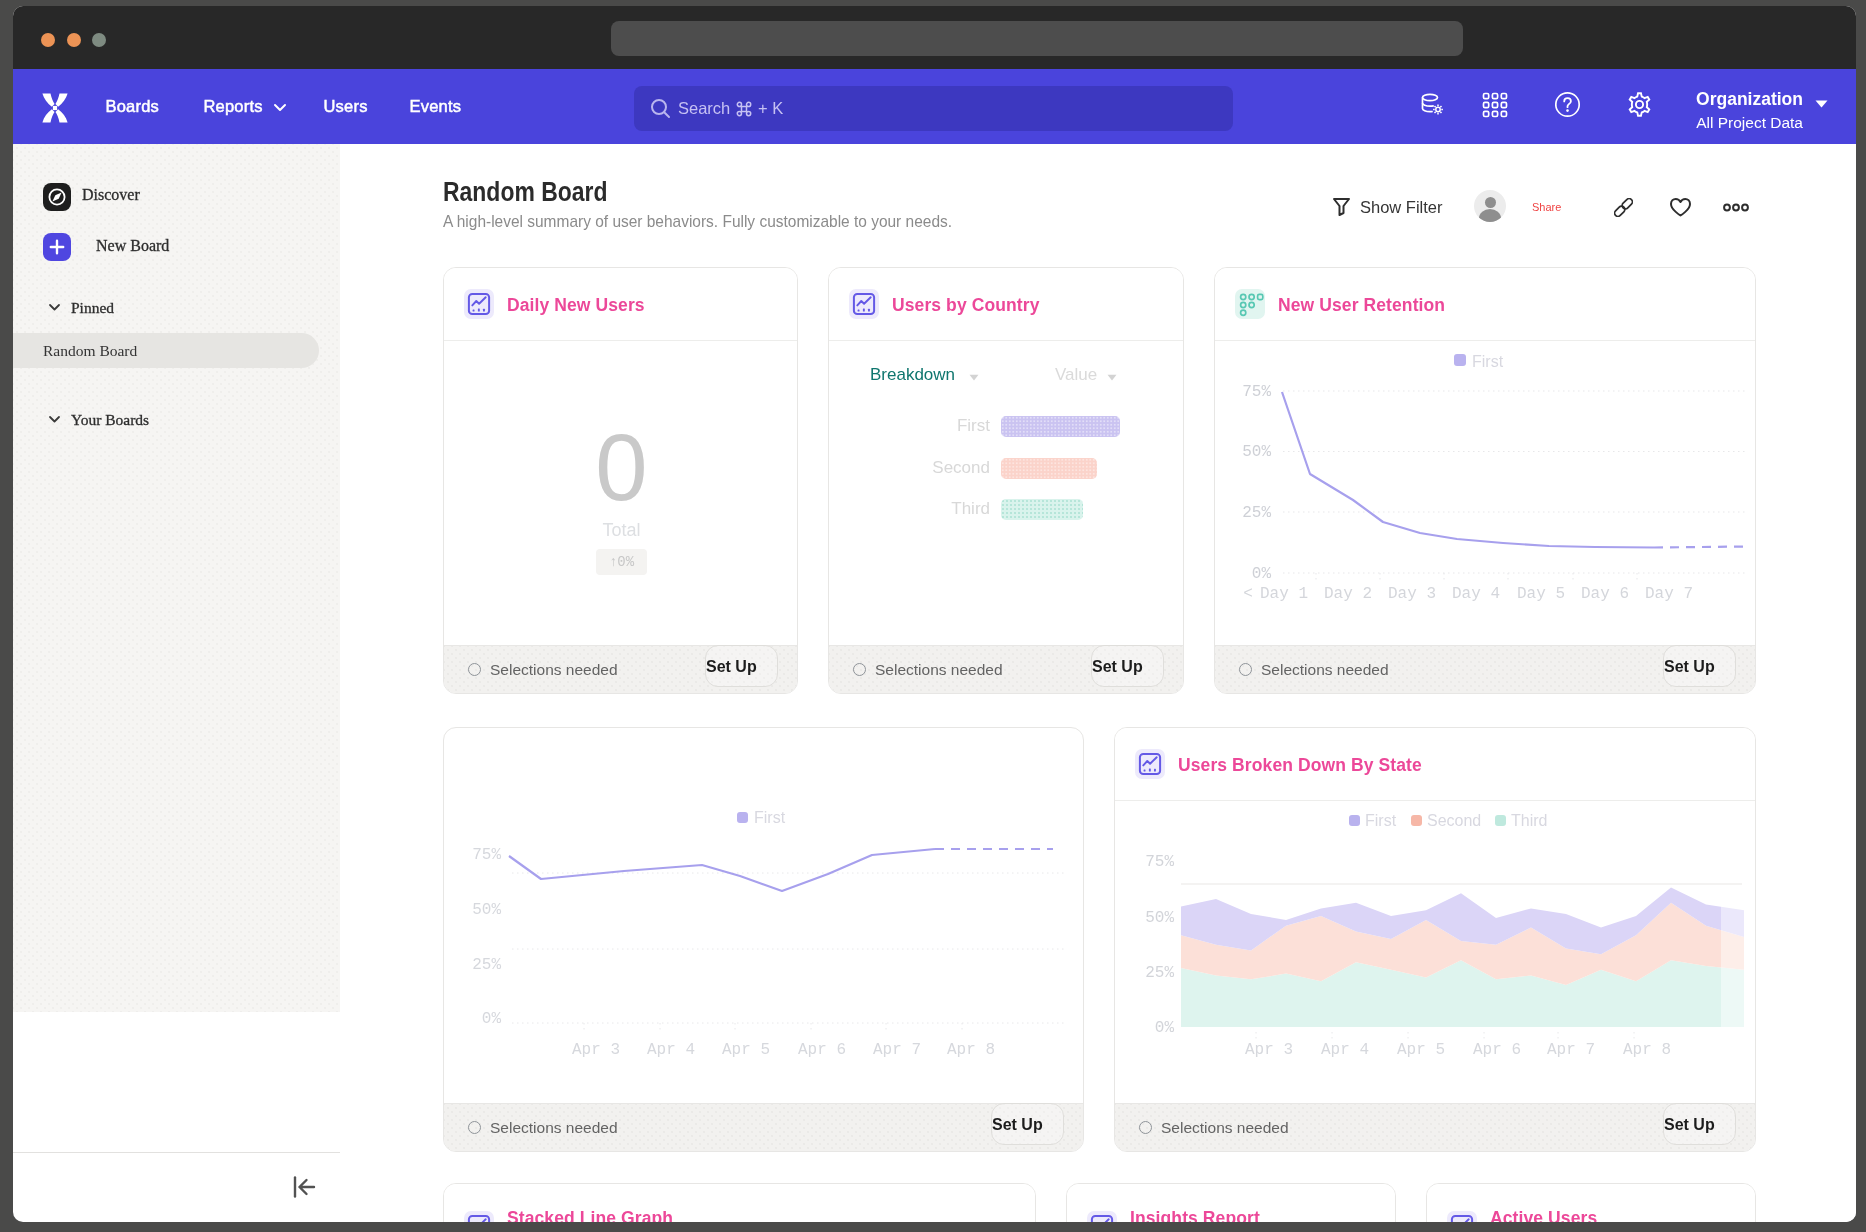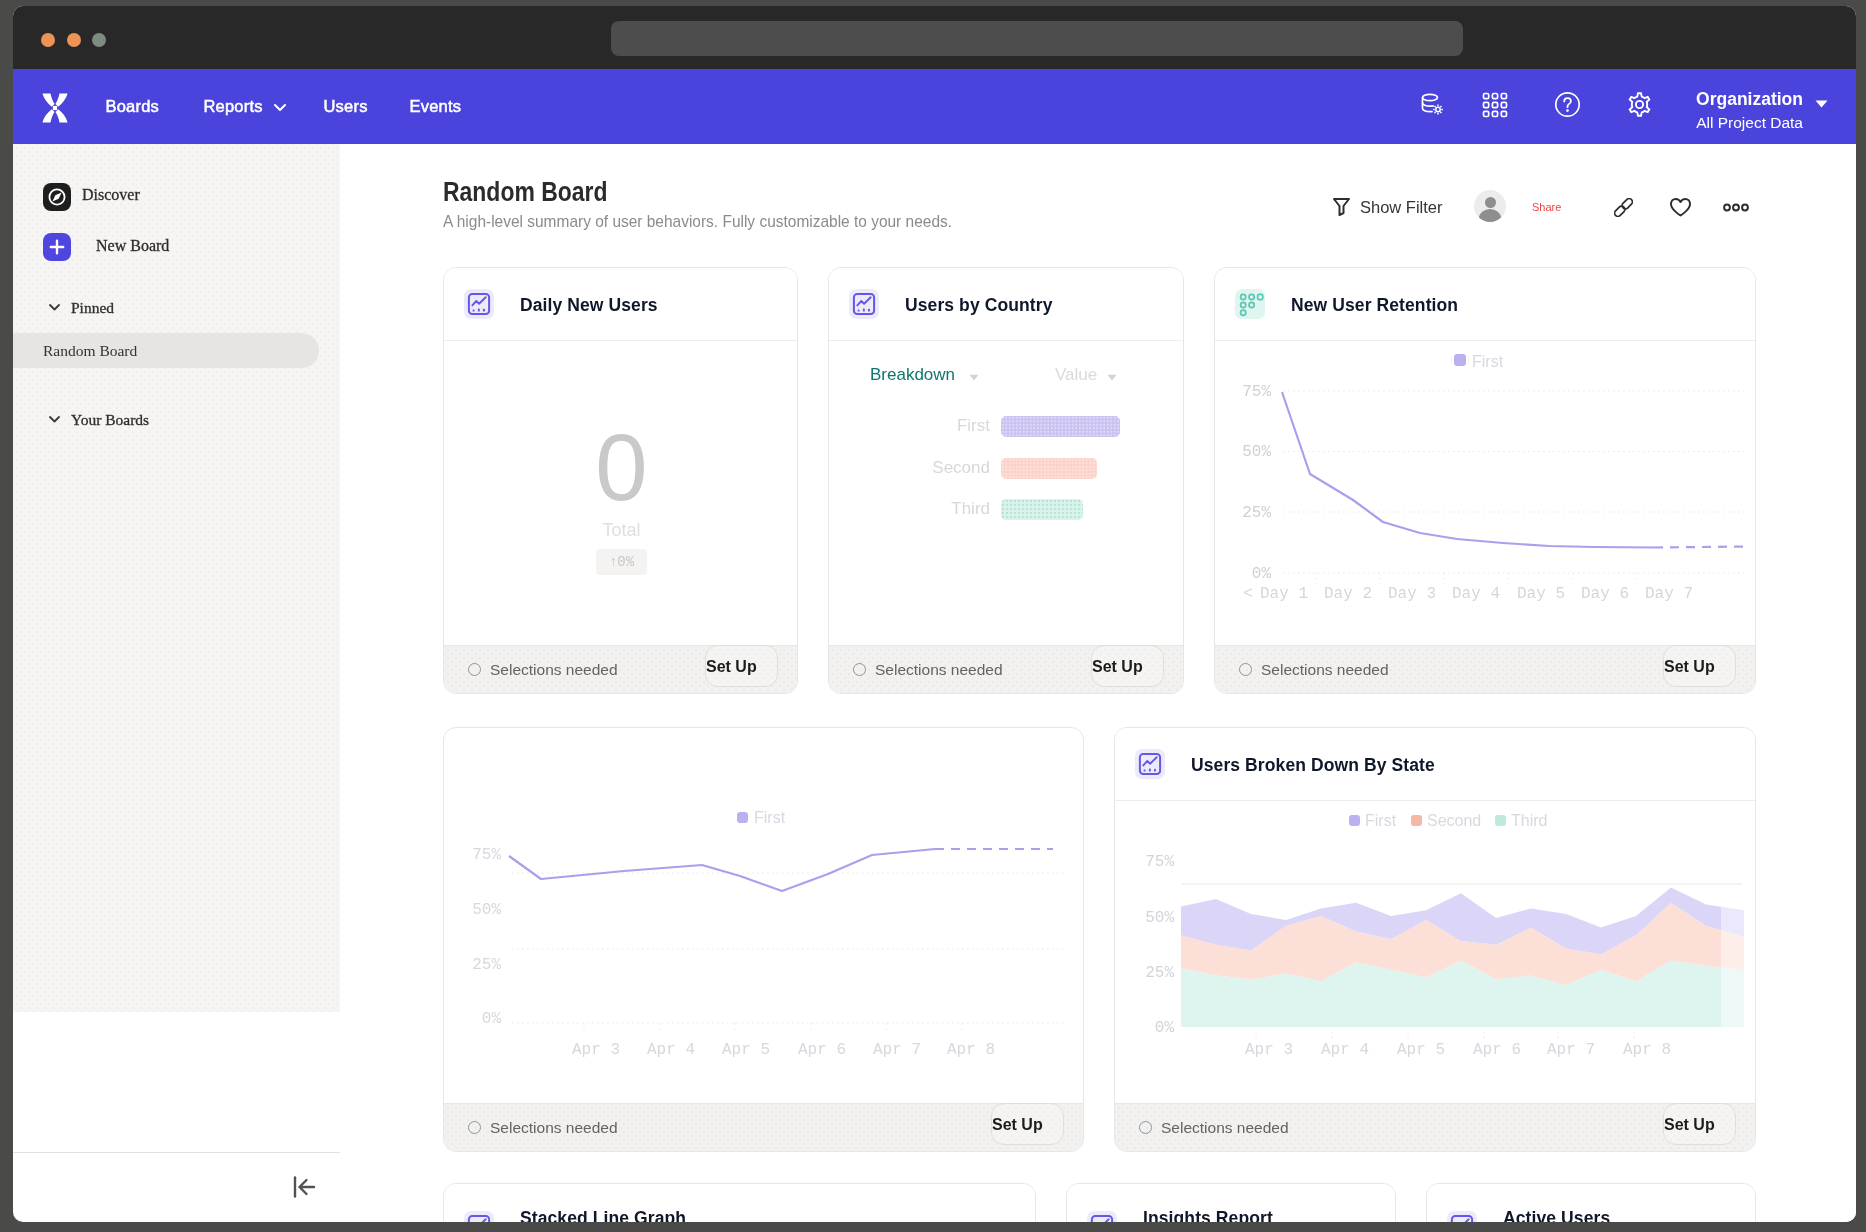--- a/index.html
+++ b/index.html
@@ -16,21 +16,21 @@
 .search .ph { position:absolute; left:44px; top:0; line-height:45px; font-size:16.5px; color:#c6c1f3; }
 .sidebar { position:absolute; left:0; top:138px; width:327px; height:868px; background:#f6f5f3;
   background-image:radial-gradient(circle, rgba(60,60,50,0.035) 1.1px, rgba(0,0,0,0) 1.3px),radial-gradient(circle, rgba(60,60,50,0.035) 1.1px, rgba(0,0,0,0) 1.3px); background-size:8px 8px; background-position:0 0,4px 4px;font-family:Liberation Serif, serif; }
 .sideitem { position:absolute; font-size:16px; color:#2e2e2e; font-weight:500; -webkit-text-stroke:0.3px #2e2e2e; }
 .icon28 { position:absolute; left:30px; width:28px; height:28px; border-radius:8px; }
 .main { position:absolute; left:327px; top:138px; width:1516px; height:1078px; background:#fff; }
 .card { position:absolute; background:#fff; border:1px solid #e7e6e4; border-radius:13px; overflow:hidden; }
 .chead { position:absolute; left:0; top:0; right:0; height:73px; border-bottom:1px solid #ededeb; background:#fff; }
 .cicon { position:absolute; left:20px; top:21px; width:30px; height:30px; border-radius:7px; background:#edeafc; }
 .cicon-teal { background:#e1f5f0; }
-.ctitle { position:absolute; left:76px; top:0; height:73px; line-height:75px; font-size:17.5px; font-weight:700; color:#0f172a; letter-spacing:0.1px; }
+.ctitle { position:absolute; left:63px; top:0; height:73px; line-height:75px; font-size:17.5px; font-weight:700; color:#ec4899; letter-spacing:0.1px; }
 .cfoot { position:absolute; left:0; bottom:0; right:0; height:48px; background:#f2f1ef; border-top:1px solid #e8e7e5;
   background-image:radial-gradient(circle, rgba(60,60,50,0.042) 1.1px, rgba(0,0,0,0) 1.3px),radial-gradient(circle, rgba(60,60,50,0.042) 1.1px, rgba(0,0,0,0) 1.3px); background-size:8px 8px; background-position:0 0,4px 4px; }
 .selneed { position:absolute; left:46px; top:0; height:48px; line-height:48px; font-size:15.5px; color:#636363; }
 .selcirc { position:absolute; left:24px; top:17px; width:13px; height:13px; border:1.6px solid #8f9499; border-radius:50%; }
 .setup { position:absolute; right:19px; top:-1px; width:73px; height:42px; border:1px solid #dfdedb; border-radius:13px; background:rgba(255,255,255,0.25); text-align:left; line-height:42px; font-size:16px; font-weight:700; color:#1c1c1c; }
 </style>
 </head>
 <body>
 <div class="win">
   <div class="titlebar">
@@ -49,20 +49,37 @@
         <path d="M92,98 L65,98 C62,84 57.5,72 51.5,63.5 L60.5,54.5 C75.5,65.5 87,80 92,98 Z"></path>
       </g>
     </svg>
     <div class="navlink" style="left:92.5px;">Boards</div>
     <div class="navlink" style="left:190.5px;">Reports</div>
     <svg class="abs" style="left:259.5px; top:34px;" width="14" height="9" viewBox="0 0 14 9">
         <path d="M2,2 L7,7 L12,2" fill="none" stroke="#fff" stroke-width="2" stroke-linecap="round" stroke-linejoin="round"></path>
       </svg>
     <div class="navlink" style="left:310.5px;">Users</div>
     <div class="navlink" style="left:396.5px;">Events</div>
+    <div class="search">
+      <svg class="abs" style="left:16px; top:12px;" width="21" height="21" viewBox="0 0 21 21">
+          <circle cx="9" cy="9" r="7" fill="none" stroke="#b9b5ee" stroke-width="2"></circle>
+          <path d="M14.2,14.2 L19,19" stroke="#b9b5ee" stroke-width="2" stroke-linecap="round"></path>
+        </svg>
+      <div class="ph">Search</div>
+      <svg class="abs" style="left:102px; top:15px;" width="16" height="16" viewBox="0 0 16 16">
+          <g fill="none" stroke="#c6c1f3" stroke-width="1.5">
+            <circle cx="3.4" cy="3.4" r="2.1"></circle>
+            <circle cx="12.6" cy="3.4" r="2.1"></circle>
+            <circle cx="3.4" cy="12.6" r="2.1"></circle>
+            <circle cx="12.6" cy="12.6" r="2.1"></circle>
+            <rect x="5.5" y="5.5" width="5" height="5"></rect>
+          </g>
+        </svg>
+      <div class="ph" style="left:124px;">+ K</div>
+    </div>
     <svg class="abs" style="left:1405px; top:21px;" width="28" height="28" viewBox="0 0 28 28">
         <g fill="none" stroke="#fff" stroke-width="1.7">
           <ellipse cx="12" cy="7.5" rx="7.5" ry="3.2"></ellipse>
           <path d="M4.5,7.5 L4.5,18.5 C4.5,20.3 7.8,21.7 12,21.7 C13,21.7 13.9,21.6 14.8,21.5"></path>
           <path d="M4.5,13 C4.5,14.8 7.8,16.2 12,16.2 C13.4,16.2 14.7,16 15.8,15.8"></path>
         </g>
         <g fill="none" stroke="#fff" stroke-width="1.5">
           <circle cx="20" cy="19.5" r="2.2"></circle>
           <path d="M20,14.6 L20,16.2 M20,22.8 L20,24.4 M15.1,19.5 L16.7,19.5 M23.3,19.5 L24.9,19.5 M16.5,16 L17.7,17.2 M22.3,21.8 L23.5,23 M23.5,16 L22.3,17.2 M17.7,21.8 L16.5,23"></path>
         </g>

